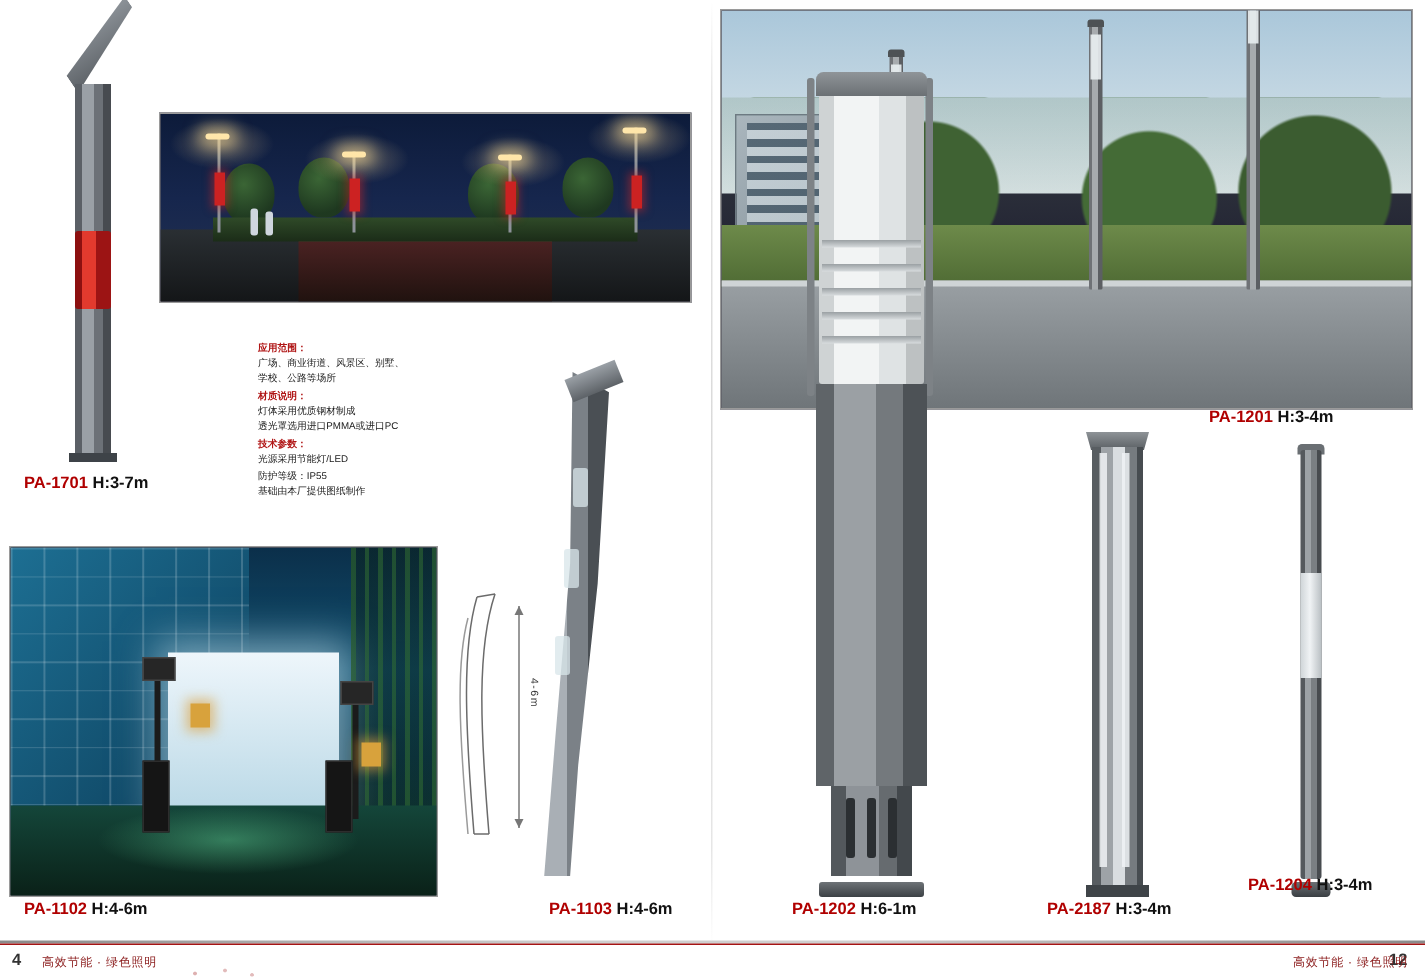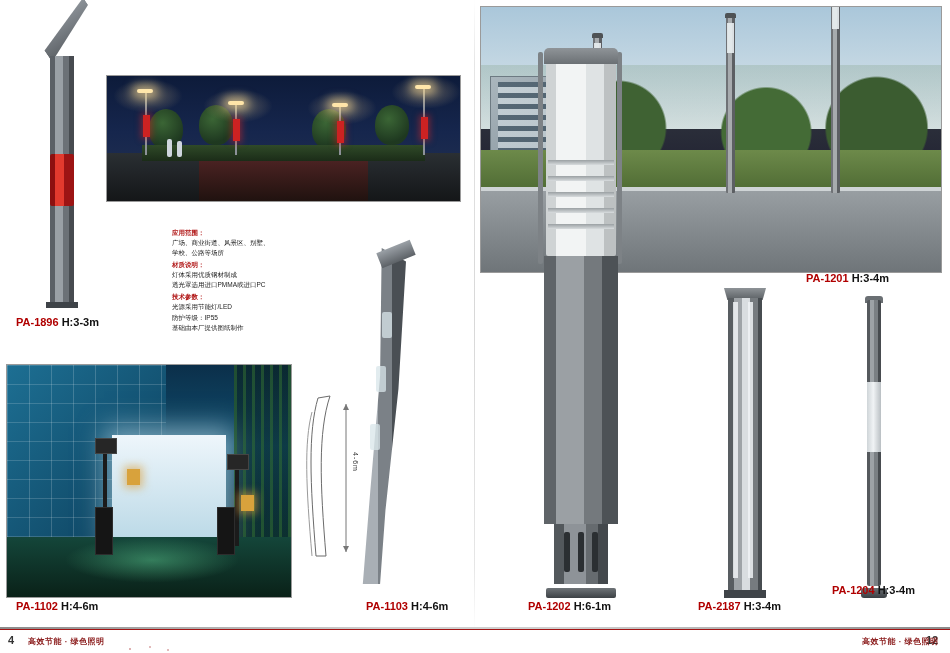--- a/index.html
+++ b/index.html
@@ -36,21 +36,21 @@
   }
   .footer .redline{
     position:absolute;left:0;top:2px;width:950px;height:1px;background:#a41414;
   }
   .pgnum{
     position:absolute;top:7px;font-size:11px;color:#333;font-weight:bold;
   }
   .pgnum.left{left:8px;}
   .pgnum.right{left:926px;}
   .slogan{
-    position:absolute;top:9px;font-size:8px;color:#8a1a1a;letter-spacing:.5px;white-space:nowrap;font-weight:bold;
+    position:absolute;top:9px;font-size:8px;color:#8a1a1a;letter-spacing:.5px;white-space:nowrap;
   }
   .slogan.left{left:28px;}
   .slogan.right{left:862px;}
   .wavemark{
     position:absolute;left:120px;top:2px;width:60px;height:22px;
     background:
       radial-gradient(circle at 10px 20px, rgba(160,30,30,.35) 0 1px, transparent 1.5px),
       radial-gradient(circle at 30px 18px, rgba(160,30,30,.3) 0 1px, transparent 1.5px),
       radial-gradient(circle at 48px 21px, rgba(160,30,30,.3) 0 1px, transparent 1.5px);
   }
@@ -336,22 +336,22 @@
 
   <div class="spine"></div>
 
   <div class="abs" id="prod-1101">
     <div class="arm"></div>
     <div class="shaft"></div>
     <div class="redband"></div>
     <div class="base"></div>
   </div>
   <div class="abs caption" id="cap-1101">
-    <span class="code">PA-1896</span>
-    <span class="size">H:3-3m</span>
+    <span class="code">PA-1701</span>
+    <span class="size">H:3-7m</span>
   </div>
 
   <div class="photo" id="photo-night-street">
     <div class="sky"></div>
     <div class="tree" style="left:12%;"></div>
     <div class="tree" style="left:26%;bottom:56px;"></div>
     <div class="tree" style="left:58%;"></div>
     <div class="tree" style="left:76%;bottom:56px;"></div>
     <div class="road"></div>
     <div class="median"></div>

